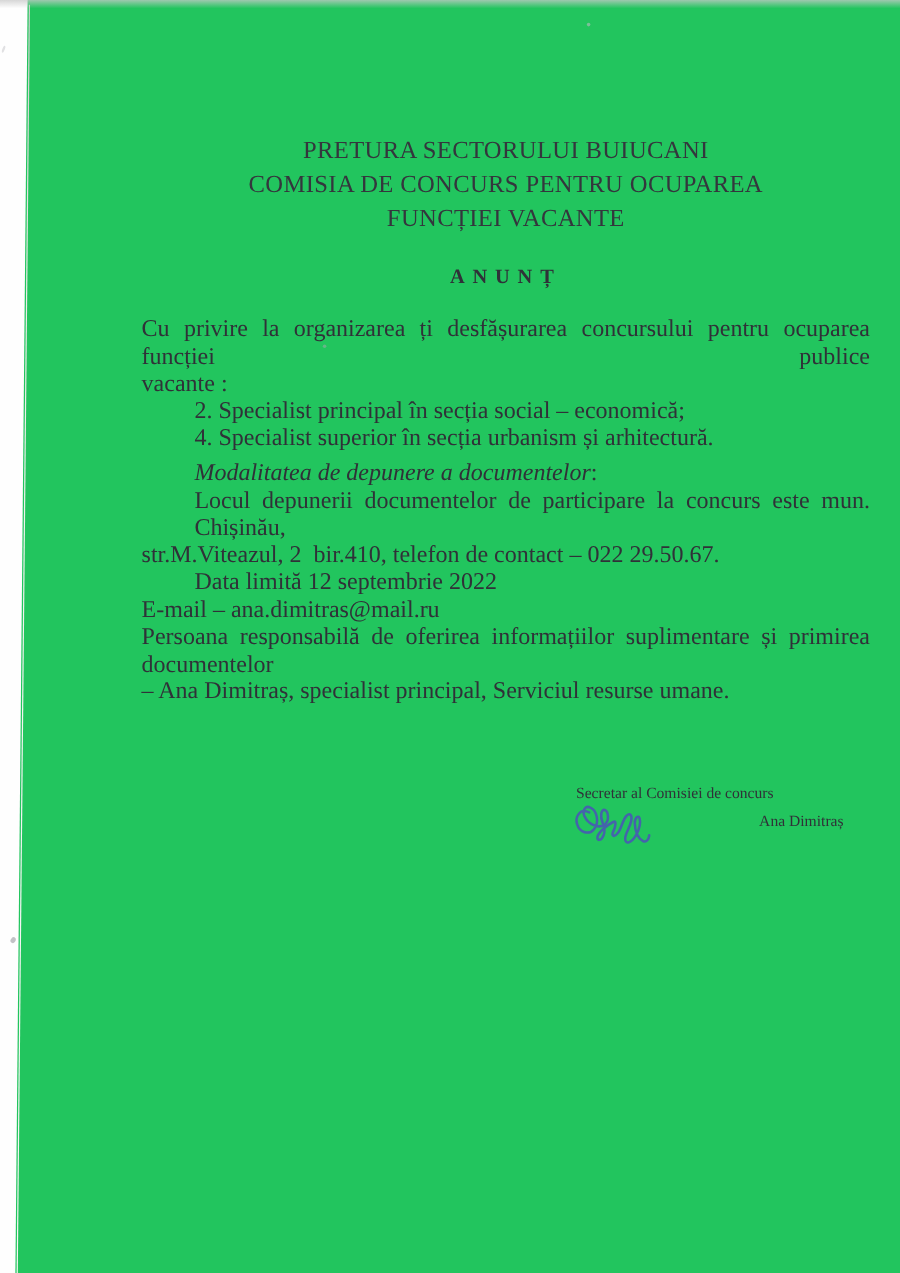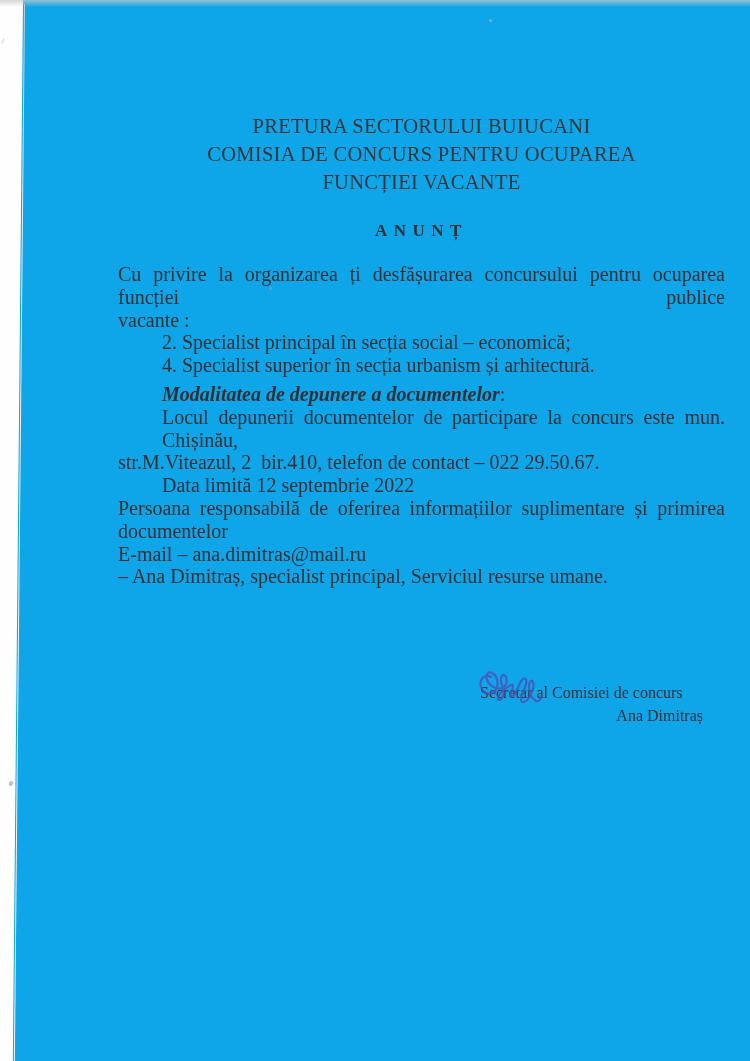--- a/index.html
+++ b/index.html
@@ -8,21 +8,21 @@
     width: 750px;
     height: 1061px;
     background: #fefefe;
     overflow: hidden;
   }
   .scan-page {
     position: absolute;
     inset: 0;
     width: 750px;
     height: 1061px;
-    background: #0ea5e9;
+    background: #22c55e;
     font-family: "Liberation Serif", "DejaVu Serif", serif;
     color: #32333a;
     overflow: hidden;
   }
   
   .top-edge-shadow {
     position: absolute;
     top: 0; left: 0; right: 0;
     height: 7px;
     background: linear-gradient(to bottom, #c9c9c9, rgba(255,255,255,0));
@@ -82,30 +82,29 @@
     left: 118px;
     width: 607px;
     font-size: 20px;
     line-height: 22.8px;
     color: #303138;
   }
   .line { white-space: pre-wrap; }
   .jst  { white-space: normal; text-align: justify; text-align-last: justify; }
   .indent { padding-left: 44px; }
   .section-heading { margin-top: 6px; }
-  .section-heading .bi { font-weight: bold; font-style: italic; text-align: right; }
+  .section-heading .bi { font-weight: normal; font-style: italic; text-align: right; }
   .signature-block {
     position: absolute;
     top: 649px;
     left: 480px;
     width: 245px;
-    font-size: 16px;
+    font-size: 13px;
     line-height: 23px;
     color: #303138;
-    margin-top: 32px;
   }
   .signature-name { text-align: right; padding-right: 22px; padding-left: 43px; }
   .signature-ink {
     position: absolute;
     left: 477px;
     top: 663px;
     width: 68px;
     height: 46px;
   }
 </style>
@@ -135,22 +134,22 @@
     <div class="line">vacante :</div>
 
     <div class="line indent">2. Specialist principal în secția social – economică;</div>
     <div class="line indent">4. Specialist superior în secția urbanism și arhitectură.</div>
 
     <div class="line indent section-heading"><span class="bi">Modalitatea de depunere a documentelor</span><span>:</span></div>
 
     <div class="line jst indent">Locul depunerii documentelor de participare la concurs este mun. Chișinău,</div>
     <div class="line">str.M.Viteazul, 2  bir.410, telefon de contact – 022 29.50.67.</div>
     <div class="line indent">Data limită 12 septembrie 2022</div>
+    <div class="line">E-mail – ana.dimitras@mail.ru</div>
     <div class="line jst">Persoana responsabilă de oferirea informațiilor suplimentare și primirea documentelor</div>
-    <div class="line">E-mail – ana.dimitras@mail.ru</div>
     <div class="line">– Ana Dimitraș, specialist principal, Serviciul resurse umane.</div>
   </div>
 
   <div class="signature-block">
     <div>Secretar al Comisiei de concurs</div>
     <div class="signature-name">Ana Dimitraș</div>
   </div>
 
   <svg class="signature-ink" viewBox="0 0 68 46" xmlns="http://www.w3.org/2000/svg">
     <path d="M14,14 C6,10 2,18 4,24 C6,31 14,33 18,28 C23,22 20,12 15,10 C11,8 8,12 10,17 C13,24 22,28 27,24 C31,21 30,13 27,12 C24,11 23,17 25,22 C26,26 28,28 26,33 C24,38 20,38 21,34 C22,30 30,24 34,22 C37,20 36,26 34,30 C32,34 35,35 38,31 C41,27 42,20 45,17 C48,14 50,16 49,21 C48,27 44,31 44,36 C44,41 49,40 53,33 C56,28 57,22 56,19 C55,16 52,18 52,23 C52,30 55,36 59,38 C62,39 64,36 64,33" fill="none" stroke="#4a52b8" stroke-width="2.1" stroke-linecap="round" stroke-linejoin="round" opacity="0.85"></path>

